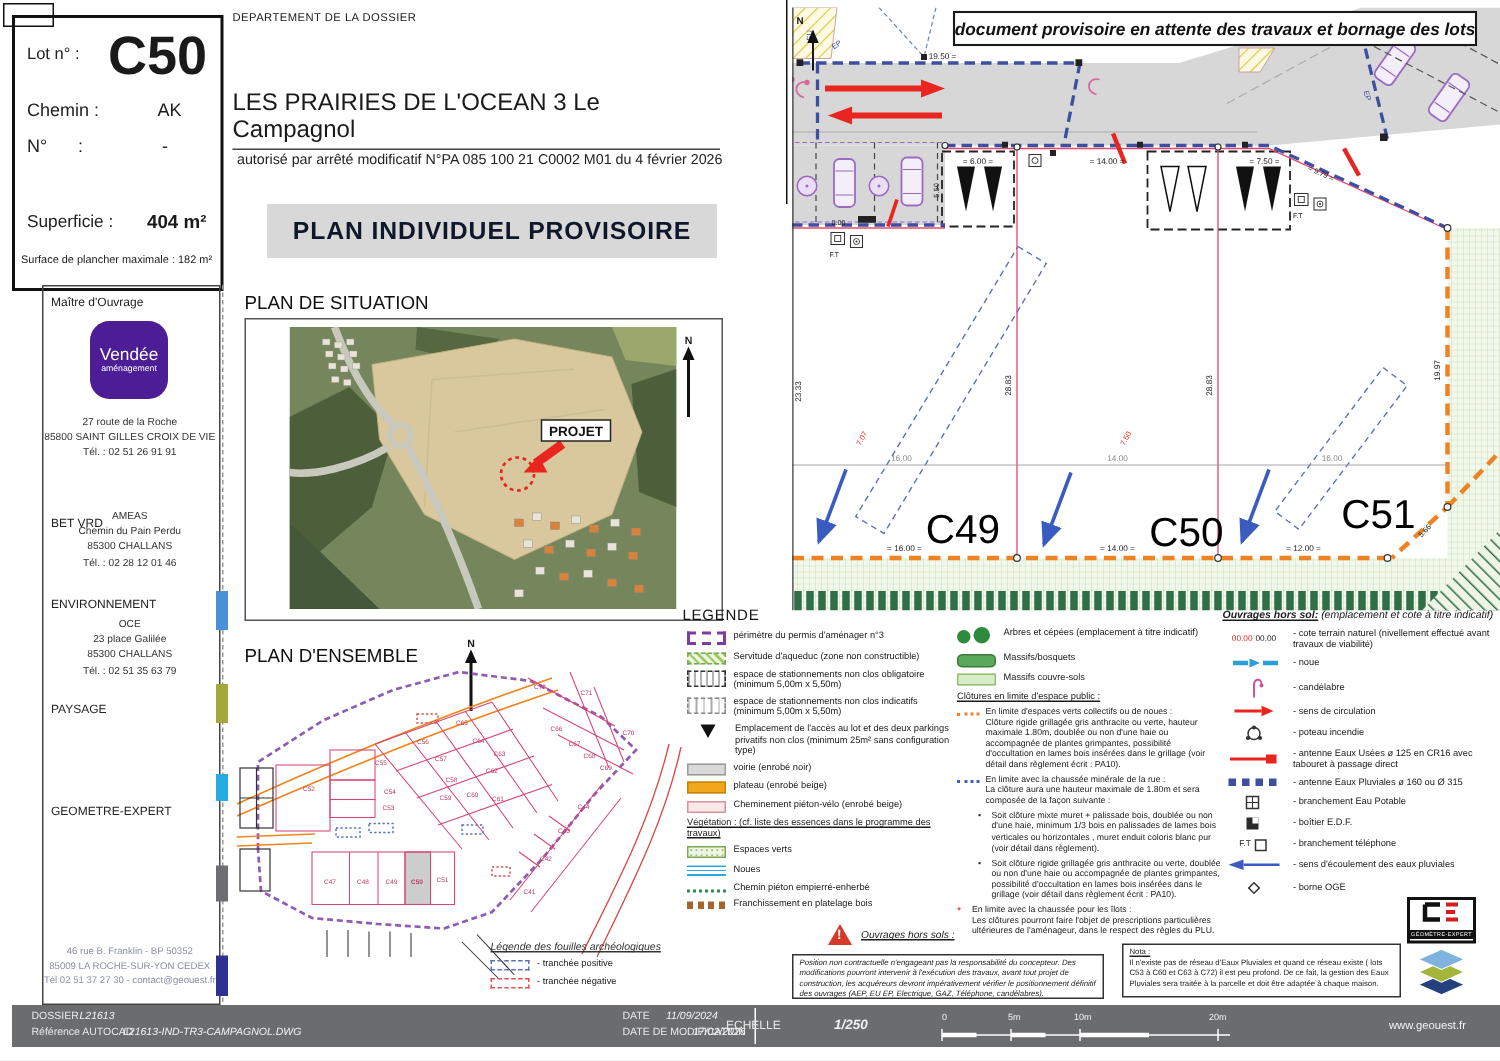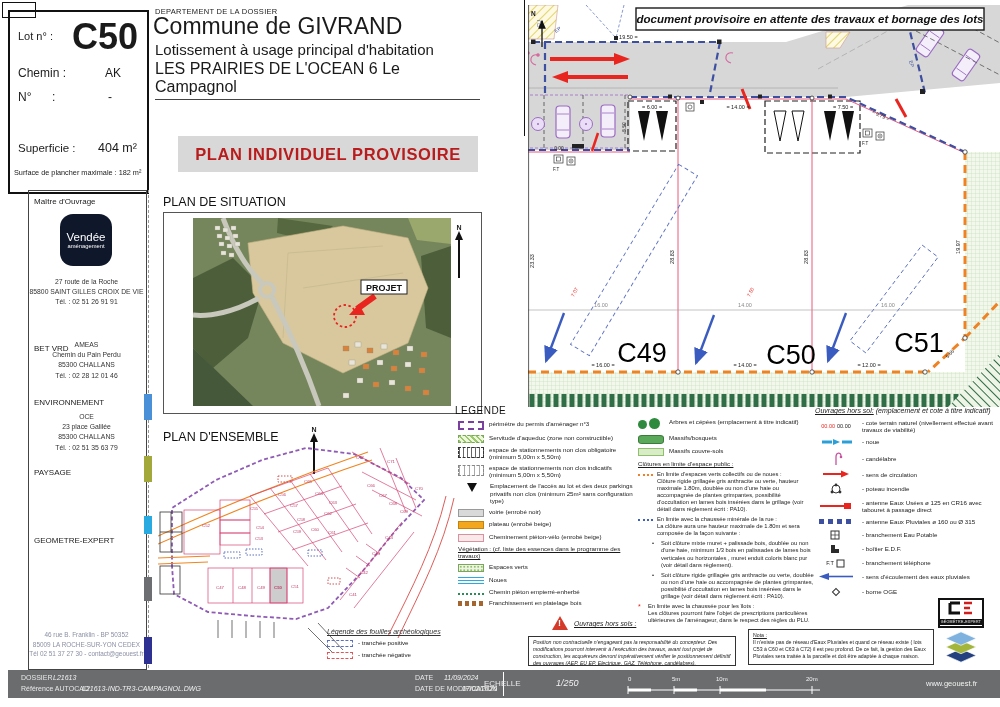--- a/index.html
+++ b/index.html
@@ -7,27 +7,27 @@
   .abs{position:absolute}
   
   #lotbox{left:8px;top:10px;width:137px;height:180px;border:2px solid #111}
   .lbl{font-size:11px;color:#222}
   
   #dept{left:155px;top:7px;font-size:7.5px;letter-spacing:.3px}
   #commune{left:153px;top:13px;font-size:23px}
   #subtitle{left:155px;top:41px;font-size:15px}
   #project{left:155px;top:60px;font-size:16px;width:325px;border-bottom:1.5px solid #444;padding-bottom:3px}
   .arrete{left:158px;font-size:9.5px;color:#222}
-  #graybox{left:178px;top:136px;width:300px;height:36px;background:#d8d8d8;display:flex;align-items:center;justify-content:center;font-size:16.5px;font-weight:bold;letter-spacing:.6px;color:#b91c1c}
+  #graybox{left:178px;top:136px;width:300px;height:36px;background:#d8d8d8;display:flex;align-items:center;justify-content:center;font-size:16.5px;font-weight:bold;letter-spacing:.6px;color:#0f172a}
   
   #sidebox{left:28px;top:190px;width:117px;height:478px;border:1px solid #444}
   .sec{font-size:8px;color:#222}
   .addr{font-size:6.8px;text-align:center;line-height:1.5;color:#333;width:117px}
   .addr.gray{color:#8b8fa3;font-size:6.4px}
-  #vlogo{width:52px;height:52px;background:#0f172a;border-radius:13px;color:#fff;display:flex;flex-direction:column;align-items:center;justify-content:center}
+  #vlogo{width:52px;height:52px;background:#4c1d95;border-radius:13px;color:#fff;display:flex;flex-direction:column;align-items:center;justify-content:center}
   .chip{left:144px;width:8px;position:absolute}
   #folddash{left:148px;top:190px;height:478px;border-left:1px dashed #999;width:0}
   
   .ptitle{font-size:12.5px;color:#111}
   #sitbox{left:163px;top:212px;width:317px;height:200px;border:1.2px solid #555}
   .north{display:flex;flex-direction:column;align-items:center;font-size:7px;font-weight:bold}
   .north .shaft{width:2px;height:30px;background:#111}
   .north .head{width:0;height:0;border-left:4px solid transparent;border-right:4px solid transparent;border-bottom:9px solid #111}
   
   .li{display:flex;gap:5px;margin-bottom:3.5px;font-size:6.2px;line-height:1.18;color:#1a1a1a;align-items:flex-start}
@@ -41,21 +41,21 @@
   .sw-plateau{background:#f2a71d;border:1px solid #c5830a}
   .sw-chem{background:#f9e9e9;border:1px solid #d9909f}
   .sw-ev{background-color:#eef5e2;background-image:radial-gradient(#96bd74 0.7px,transparent 0.8px);background-size:3.5px 3.5px;border:1px solid #7aa75a}
   .sw-noue{background:repeating-linear-gradient(180deg,#29abe2 0 1px,transparent 1px 3px)}
   .sw-cpe{height:3px;border-bottom:2px dotted #2e8b57;margin-top:4px}
   .sw-plat{height:5px;background:repeating-linear-gradient(90deg,#a5652f 0 4px,transparent 4px 7px);margin-top:2px}
   .sw-massif{background:#5aa85a;border-radius:4px/3px;border:1px solid #3a7a3a;height:9px}
   .sw-couvre{background:#d9ecc8;border:1px solid #8fbf6f;height:8px}
   .tree{width:9px;height:9px;border-radius:50%;background:#2e8b3d;display:inline-block;margin-right:2px}
   .under{text-decoration:underline}
-  .b{font-weight:normal}.i{font-style:italic}
+  .b{font-weight:bold}.i{font-style:italic}
   .bullet{display:flex;gap:4px;margin-bottom:3px;font-size:5.8px;line-height:1.22;color:#222}
   .dotline{width:15px;min-width:15px;margin-top:3px;border-top:2px dotted #f07f29}
   .dotline.blue{border-top-color:#3d5fc0}
   .star{color:#e8251f;font-size:7px;min-width:6px}
   .ouv-item{display:flex;gap:5px;margin-bottom:4.2px;font-size:6.2px;line-height:1.2;color:#1a1a1a;align-items:center}
   .ouv-sym{width:42px;min-width:42px;display:flex;align-items:center;justify-content:center;gap:2px}
   .tinybox{border:1px solid #333;font-size:5.2px;font-style:italic;line-height:1.35;padding:2px 4px;color:#222}
   
   #footer{left:8px;top:670px;width:992px;height:28px;background:#6b6c6e;color:#f2f2f2;font-size:7px}
   #footer .lab{color:#e8e8e8}
@@ -78,23 +78,22 @@
     <span class="abs" style="left:95px;top:54px;font-size:12px">AK</span>
     <span class="abs lbl" style="left:8px;top:78px;font-size:12px">N°</span>
     <span class="abs lbl" style="left:42px;top:78px;font-size:12px">:</span>
     <span class="abs" style="left:98px;top:78px;font-size:12px">-</span>
     <span class="abs lbl" style="left:8px;top:130px;font-size:11.5px">Superficie :</span>
     <span class="abs b" style="left:88px;top:129px;font-size:12.5px">404 m²</span>
     <span class="abs" style="left:4px;top:156px;font-size:7.3px">Surface de plancher  maximale : 182 m²</span>
   </div>
 
   <div class="abs" id="dept">DEPARTEMENT DE LA DOSSIER</div>
-  <div class="abs" id="commune">Commune de GIVRAND</div>
-  <div class="abs" id="subtitle">Lotissement à usage principal d'habitation</div>
-  <div class="abs" id="project">LES PRAIRIES DE L'OCEAN 6  Le Campagnol</div>
+  <div class="abs" id="project">LES PRAIRIES DE L'OCEAN 3  Le Campagnol</div>
+  <div class="abs arrete" style="top:101px">autorisé par arrêté modificatif N°PA 085 100 21 C0002 M01 du 4 février 2026</div>
   <div class="abs" id="graybox">PLAN INDIVIDUEL PROVISOIRE</div>
   <div class="abs" style="left:524px;top:0;width:0;height:136px;border-left:1.5px solid #111"></div>
 
   <div class="abs" id="sidebox"></div>
   <div class="abs" id="folddash"></div>
   <div class="abs chip" style="top:394px;height:26px;background:#4a90d9"></div>
   <div class="abs chip" style="top:456px;height:26px;background:#a2a93a"></div>
   <div class="abs chip" style="top:516px;height:18px;background:#29abe2"></div>
   <div class="abs chip" style="top:577px;height:24px;background:#6d6e71"></div>
   <div class="abs chip" style="top:637px;height:27px;background:#2e3192"></div>

